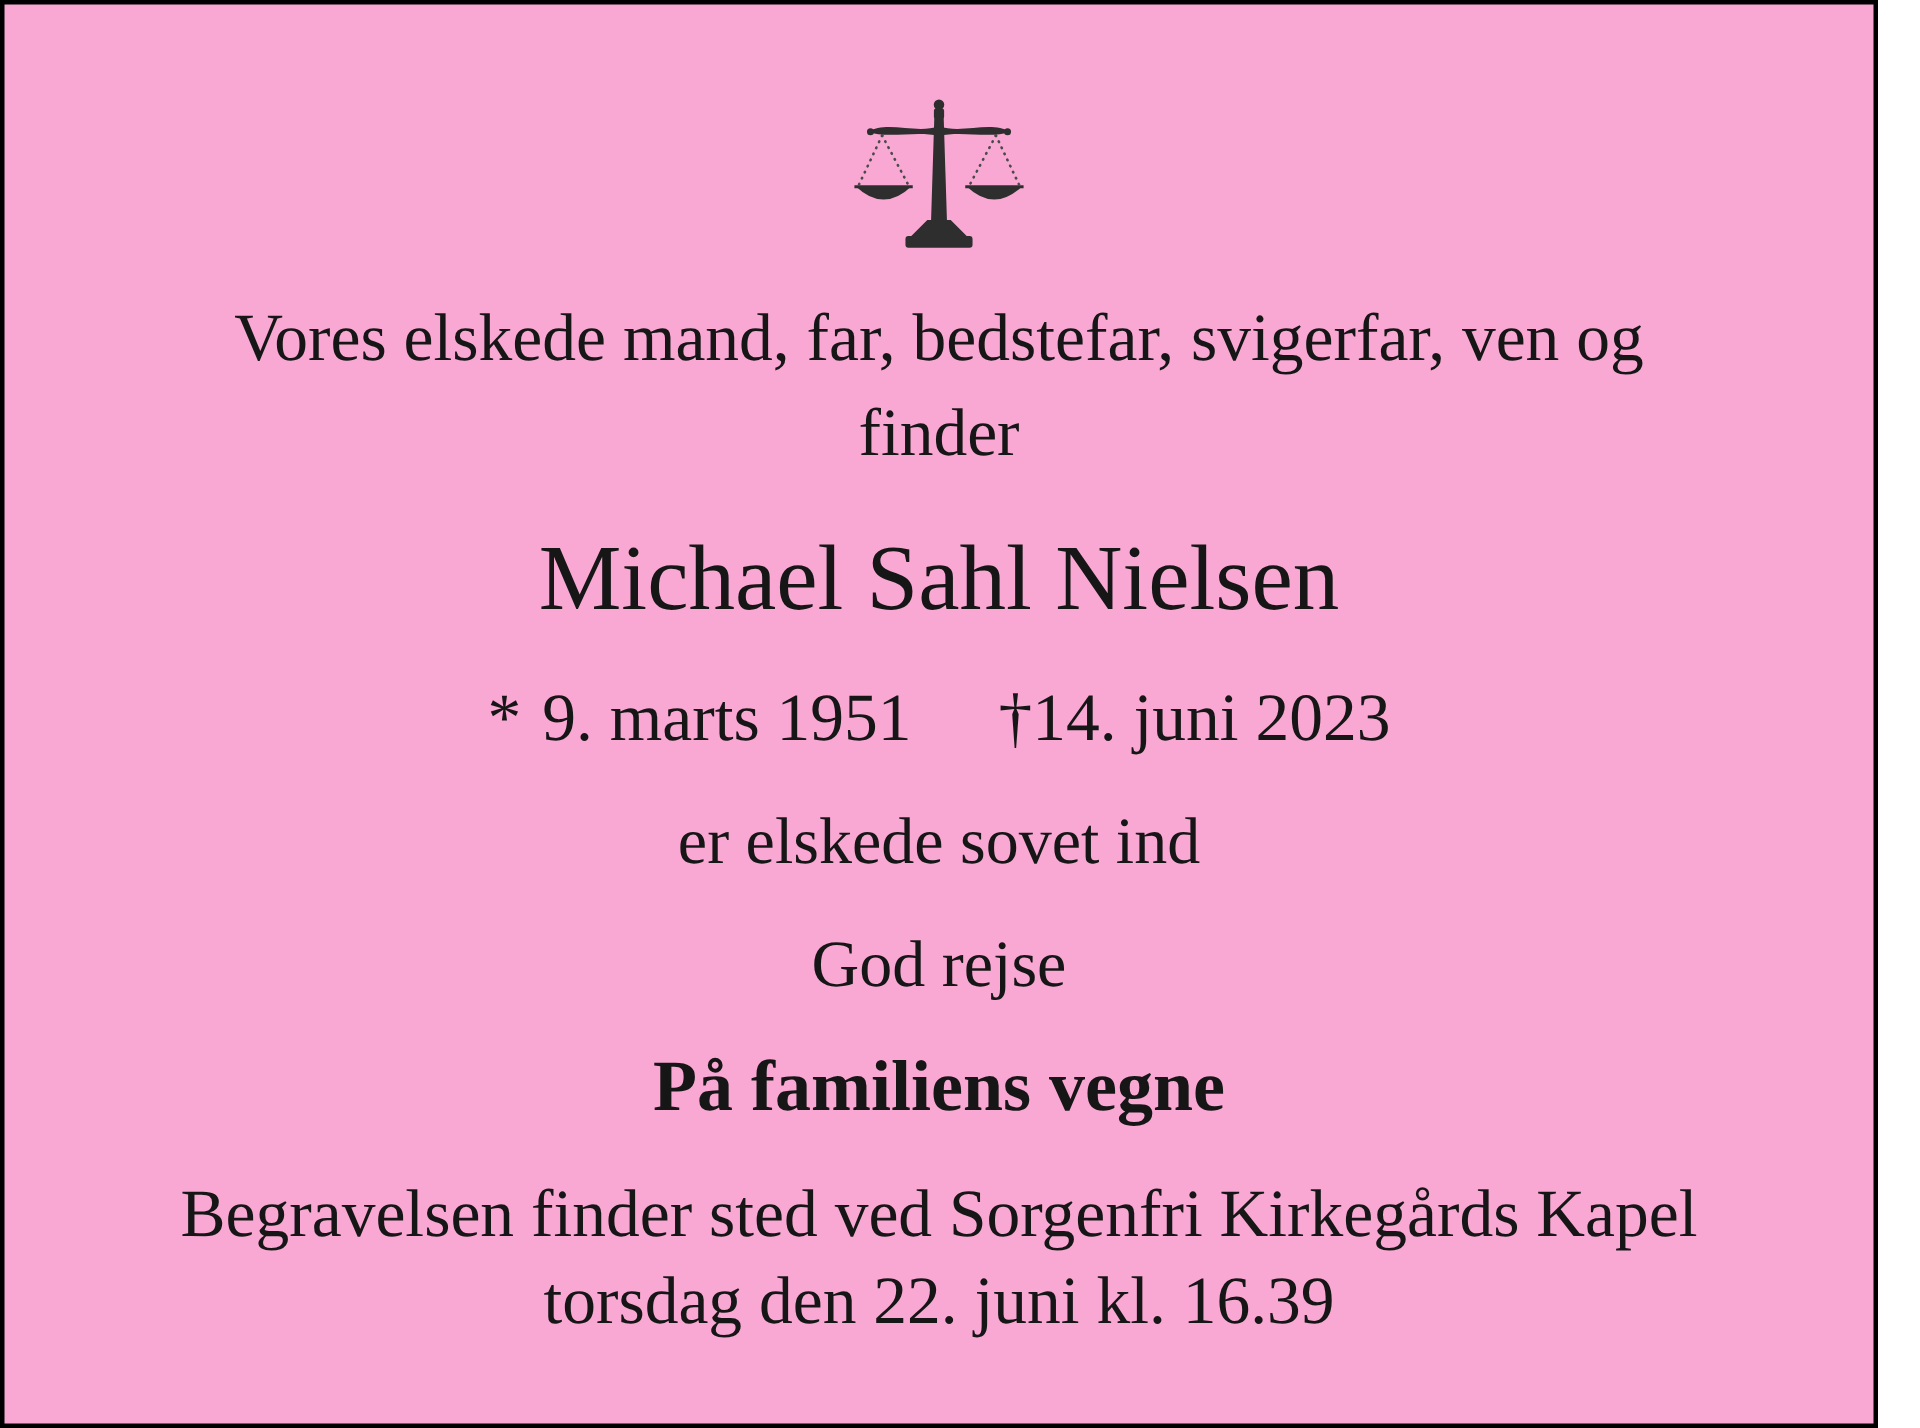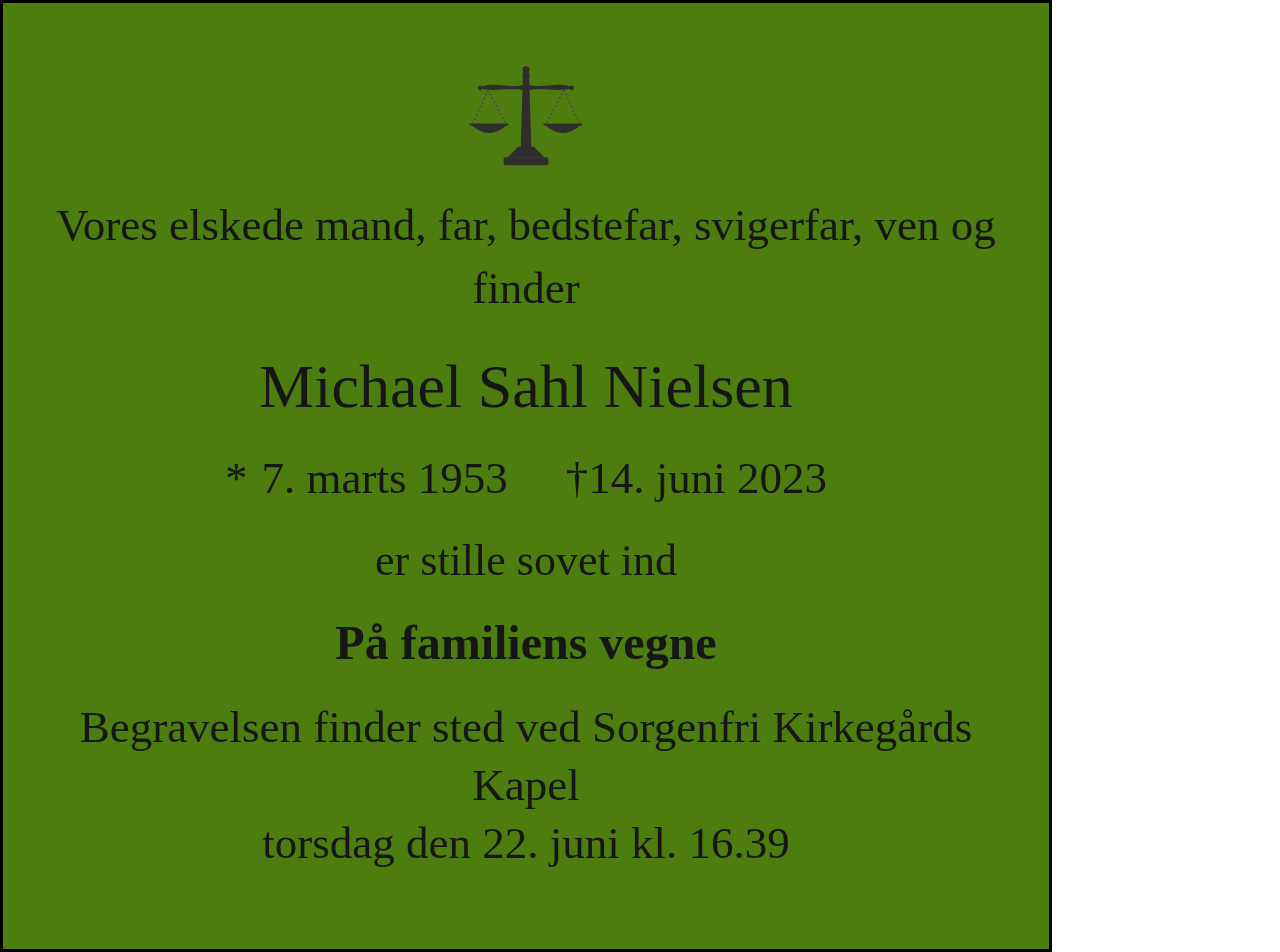--- a/index.html
+++ b/index.html
@@ -1,18 +1,18 @@
 <!DOCTYPE html>
 <html><head>
 <meta charset="utf-8">
 <style>
   html, body { margin:0; padding:0; background:#ffffff; }
   .frame {
-    width:1052px; height:952px; box-sizing:border-box;
-    border:3px solid #000000; background:#4d7c0f;
+    width:1252px; height:952px; box-sizing:border-box;
+    border:3px solid #000000; background:#f9a8d4;
     font-family:"Liberation Serif","DejaVu Serif",serif;
     color:#161616;
     display:flex; flex-direction:column; align-items:center;
     text-align:center; padding:62px 28px 0 28px; overflow:hidden;
   }
   .icon-wrap { height:105px; display:flex; align-items:center; justify-content:center; }
   .icon-wrap svg { display:block; }
   .intro { font-size:45px; line-height:63px; margin:24px 0 0 0; }
   .name  { font-size:62px; line-height:72px; font-weight:normal; margin:30px 0 0 0; }
   .dates { font-size:45px; line-height:52px; margin:30px 0 0 0; display:flex; align-items:baseline; justify-content:center; }
@@ -65,28 +65,29 @@
 
   <div class="intro">
     <div>Vores elskede mand, far, bedstefar, svigerfar, ven og</div>
     <div>finder</div>
   </div>
 
   <div class="name">Michael Sahl Nielsen</div>
 
   <div class="dates">
     <span class="sym">*</span>
-    <span class="bdate">7. marts 1953</span>
+    <span class="bdate">9. marts 1951</span>
     <span class="gap"></span>
     <span class="dsym">†</span>
     <span class="ddate">14. juni 2023</span>
   </div>
 
-  <div class="passing">er stille sovet ind</div>
+  <div class="passing">er elskede sovet ind</div>
 
+  <div class="farewell">God rejse</div>
 
   <div class="signature">På familiens vegne</div>
 
   <div class="funeral">
     <div>Begravelsen finder sted ved Sorgenfri Kirkegårds Kapel</div>
     <div>torsdag den 22. juni kl. 16.39</div>
   </div>
 
 </div>
 

